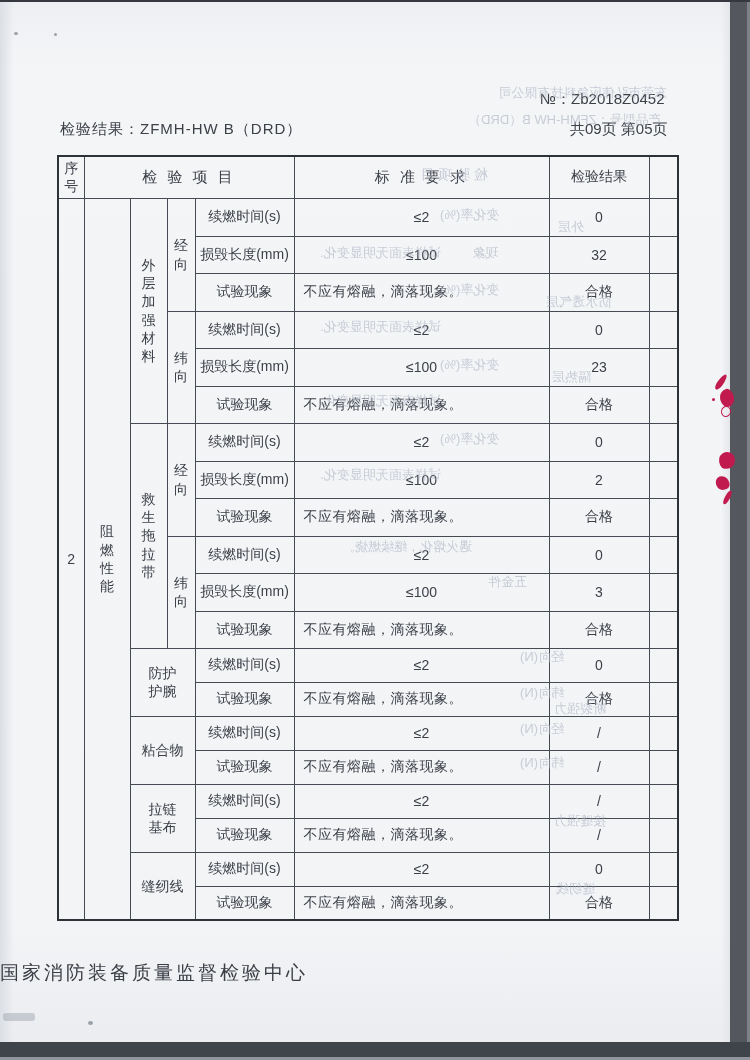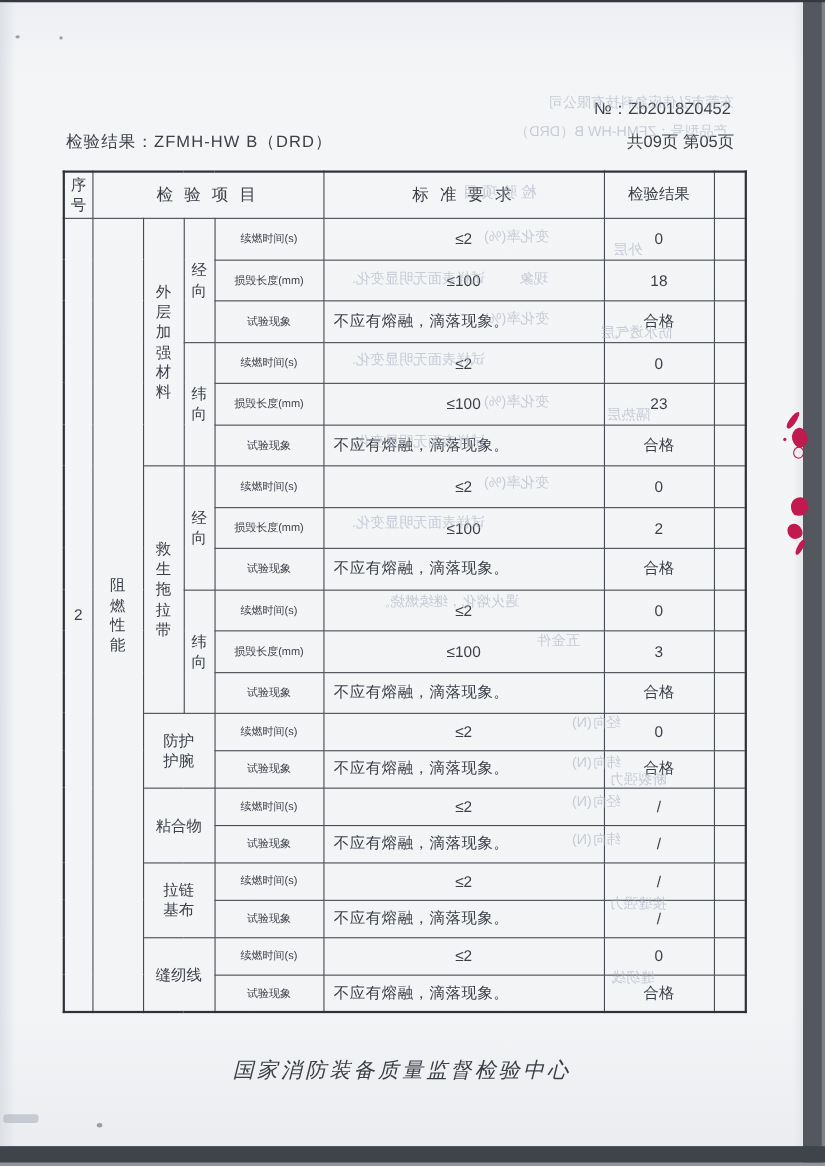--- a/index.html
+++ b/index.html
@@ -21,32 +21,32 @@
          background:linear-gradient(90deg,#dcdfe4 0,rgba(220,223,228,0) 14px),
                     linear-gradient(270deg,#e3e5e9 0,rgba(227,229,233,0) 10px);}
   .txt{position:absolute;color:#3c4047;}
   #title{left:0;width:731px;text-align:center;top:40px;font-size:22px;font-weight:bold;
          letter-spacing:4px;color:#34383f;}
   .fieldline{font-size:15px;letter-spacing:1px;}
   #field1{left:60px;top:88px;}
   #field2{left:60px;top:118px;}
   #docno{left:540px;top:88px;font-size:15px;}
   #pagination{left:570px;top:118px;font-size:15px;}
-  #footer{left:0;width:731px;text-align:center;top:958px;font-size:19px;letter-spacing:3px;
-          color:#3a3e45;font-style:italic;}
+  #footer{left:0;width:731px;top:958px;font-size:19px;letter-spacing:3px;
+          color:#3a3e45;}
   
   #insp-table{position:absolute;left:57px;top:153px;width:620px;border-collapse:collapse;
               table-layout:fixed;border:2px solid #2d3138;color:#3b3f47;}
   #insp-table td,#insp-table th{border:1px solid #464a52;padding:0;text-align:center;
               font-weight:normal;font-size:14px;vertical-align:middle;overflow:hidden;}
   #insp-table .hdr{font-size:15px;letter-spacing:3px;}
   #insp-table .vert{white-space:pre-line;line-height:1.3;letter-spacing:0;}
   #insp-table .left{text-align:left;padding-left:9px;letter-spacing:0.5px;}
   #insp-table .std{font-size:14px;}
-  #insp-table .item{font-size:10px;}
+  #insp-table .item{font-size:14px;}
   
   .ghost{position:absolute;color:#a9b1c0;opacity:0.6;transform:scaleX(-1);
          filter:blur(0.4px);white-space:nowrap;pointer-events:none;}
   
   .ink{position:absolute;background:#c01a4e;}
   .ink.outline{background:transparent;border:1.5px solid #c01a4e;}
   .speck{position:absolute;background:#858b95;border-radius:50%;opacity:.8;}
   .smear{position:absolute;background:#9aa0aa;opacity:.45;border-radius:3px;}
 </style>
 </head>
@@ -98,21 +98,21 @@
             <td rowspan="3" class="vert">经
 向</td>
             <td class="item">续燃时间(s)</td>
             <td class="std">≤2</td>
             <td>0</td>
             <td></td>
           </tr>
           <tr style="height: 37px;">
             <td class="item">损毁长度(mm)</td>
             <td class="std">≤100</td>
-            <td>18</td>
+            <td>32</td>
             <td></td>
           </tr>
           <tr style="height: 38px;">
             <td class="item">试验现象</td>
             <td class="std left">不应有熔融，滴落现象。</td>
             <td>合格</td>
             <td></td>
           </tr>
           <tr style="height: 37px;">
             <td rowspan="3" class="vert">纬

